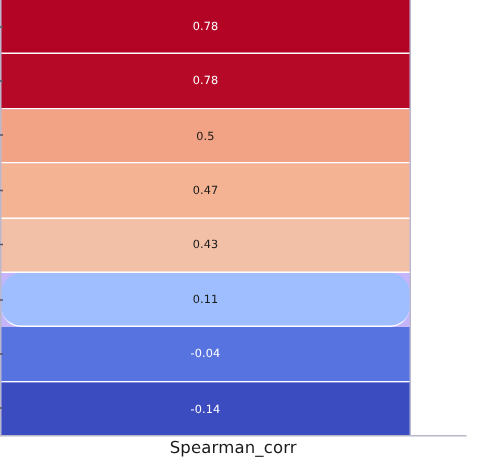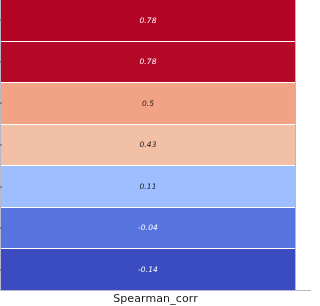--- a/index.html
+++ b/index.html
@@ -17,29 +17,28 @@
     position: relative;
     width: 311px;
     height: 306px;
     background: #ffffff;
     box-sizing: border-box;
   }
   #heatmap-grid {
     position: absolute;
     left: 0;
     top: 0;
-    width: 296px;
+    width: 274px;
     height: 290px;
     display: flex;
     flex-direction: column;
     box-sizing: border-box;
     border-left: 1px solid #b8b8c8;
     border-right: 1px solid #b8b8c8;
     background: #c4b5fd;
-    font-style: italic;
   }
   .hm-row {
     position: relative;
     flex: 1 1 0;
     display: flex;
     align-items: center;
     justify-content: center;
     box-sizing: border-box;
     border-bottom: 1px solid #ffffff;
     min-height: 0;
@@ -94,25 +93,29 @@
         <span class="cell-value" style="color: rgb(255, 255, 255);">0.78</span>
       </div>
       <div class="hm-row" style="background-color: rgb(181, 9, 39);">
         <span class="tick-left"></span>
         <span class="cell-value" style="color: rgb(255, 255, 255);">0.78</span>
       </div>
       <div class="hm-row" style="background-color: rgb(242, 163, 133);">
         <span class="tick-left"></span>
         <span class="cell-value" style="color: rgb(26, 26, 26);">0.5</span>
       </div>
+      <div class="hm-row" style="background-color: rgb(244, 179, 147);">
+        <span class="tick-left"></span>
+        <span class="cell-value" style="color: rgb(26, 26, 26);">0.47</span>
+      </div>
       <div class="hm-row" style="background-color: rgb(242, 192, 167);">
         <span class="tick-left"></span>
         <span class="cell-value" style="color: rgb(26, 26, 26);">0.43</span>
       </div>
-      <div class="hm-row" style="background-color: rgb(158, 190, 255);">
+      <div class="hm-row" style="background-color: rgb(158, 190, 255); border-radius: 13px;">
         <span class="tick-left"></span>
         <span class="cell-value" style="color: rgb(26, 26, 26);">0.11</span>
       </div>
       <div class="hm-row" style="background-color: rgb(86, 115, 224);">
         <span class="tick-left"></span>
         <span class="cell-value" style="color: rgb(255, 255, 255);">-0.04</span>
       </div>
       <div class="hm-row" style="background-color: rgb(59, 76, 192);">
         <span class="tick-left"></span>
         <span class="cell-value" style="color: rgb(255, 255, 255);">-0.14</span>

